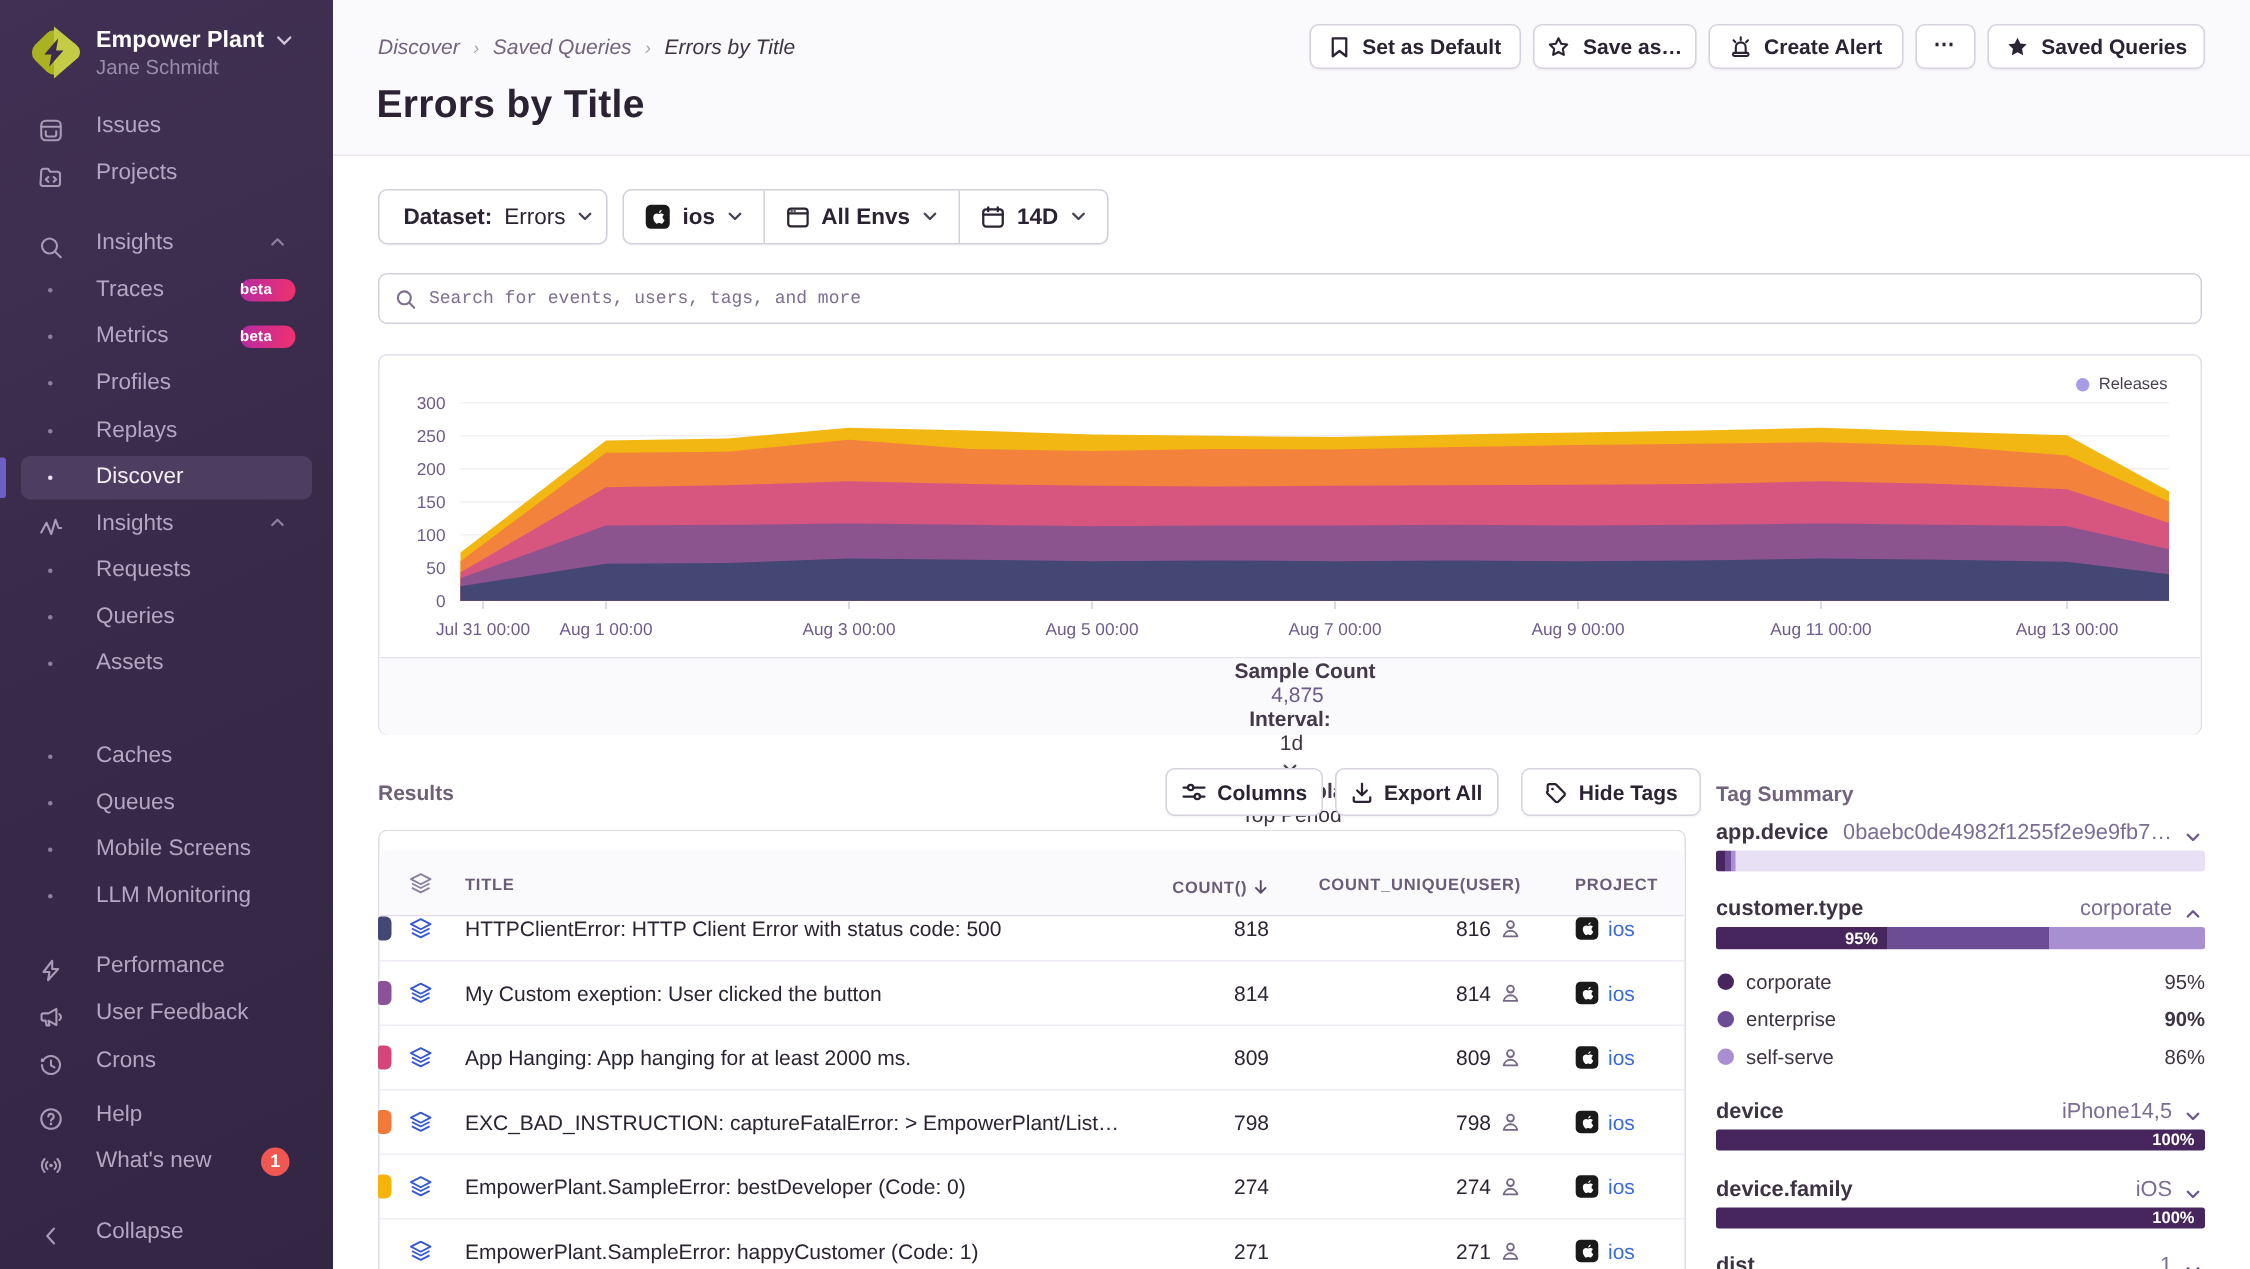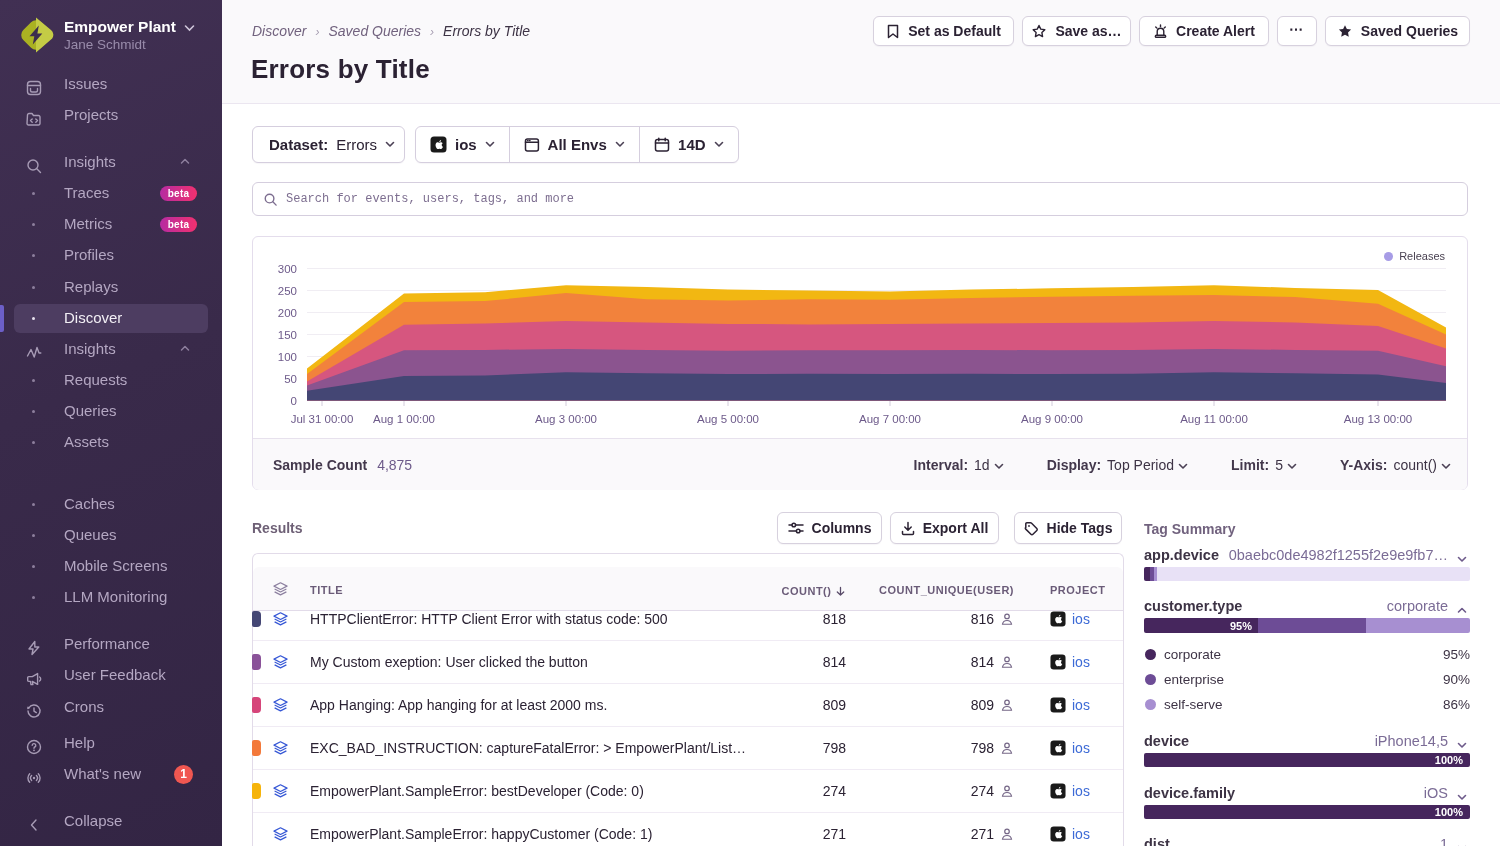--- a/index.html
+++ b/index.html
@@ -8,21 +8,21 @@
 
 .sb { position:absolute; left:0; top:0; width:222px; height:846px;
   background:linear-gradient(155deg,#413053 0%,#392a4a 45%,#332544 100%); }
 .sb .row { position:absolute; left:0; width:222px; height:30px; line-height:30px; color:#b4a7c2; font-size:15px; }
 .sb .row .lbl { position:absolute; left:64px; top:0; white-space:nowrap; }
 .sb .row .ic { position:absolute; left:26px; top:7px; width:16px; height:16px; }
 .sb .row .dot { position:absolute; left:32px; top:14px; width:3px; height:3px; border-radius:50%; background:#8d7f9d; }
 .sb .row .chev { position:absolute; left:180px; top:11px; width:10px; height:10px; line-height:0; }
 .beta { position:absolute; left:160px; top:8px; width:37px; height:15px; border-radius:8px;
   background:linear-gradient(95deg,#b52ba2 0%,#f1316e 100%); color:#fff; font-size:10px; font-weight:700;
-  text-align:center; line-height:15px; letter-spacing:.2px; }
+  line-height:15px; letter-spacing:.2px; }
 .sel-bg { position:absolute; left:14px; top:304px; width:194px; height:29px; border-radius:6px; background:#4d3d61; }
 .sel-accent { position:absolute; left:0; top:305px; width:4px; height:27px; border-radius:0 2px 2px 0; background:#6c5fc7; }
 .badge1 { position:absolute; left:174px; top:765px; width:19px; height:19px; border-radius:50%; background:#f05751;
   color:#fff; font-size:12px; font-weight:700; text-align:center; line-height:19px; }
 
 .hd { position:absolute; left:222px; top:0; width:1278px; height:104px; background:#faf9fb; border-bottom:1px solid #ebe6f0; }
 .crumbs { position:absolute; left:252px; top:23px; font-size:14px; color:#71627e;font-style:italic; }
 .crumbs .sep { color:#a59cb0; margin:0 9px; font-size:12px; }
 .crumbs .cur { color:#3d3345; }
 .h1 { position:absolute; left:251px; top:54px; font-size:26px; font-weight:700; color:#2b2233; letter-spacing:.2px; }
@@ -33,21 +33,21 @@
 .fgrp { position:absolute; top:126px; height:37px; background:#fff; border:1px solid #d5cede; border-radius:6px;
   box-shadow:0 1px 1px rgba(45,0,85,.04); display:flex; align-items:center; font-size:15px; color:#2b2233; }
 .fseg { display:flex; align-items:center; height:100%; padding:0 14px; gap:8px; white-space:nowrap; justify-content:center; }
 .fdiv { width:1px; height:100%; background:#d5cede; }
 .b { font-weight:700; }
 .sbar { position:absolute; left:252px; top:182px; width:1216px; height:34px; background:#fff; border:1px solid #d5cede;
   border-radius:6px; display:flex; align-items:center; padding:0 10px; gap:8px; }
 .sbar .ph { font-family:"Liberation Mono",monospace; font-size:12px; color:#7d6e90; letter-spacing:0; }
 .chart-card { position:absolute; left:252px; top:236px; width:1216px; height:254px; border:1px solid #e4ddec; border-radius:6px; background:#fff; }
 .cfoot { position:absolute; left:0; top:201px; width:1214px; height:52px; background:#faf9fb; border-top:1px solid #e7e1ed;
-  border-radius:0 0 6px 6px; display:flex; align-items:center; font-size:14px; color:#3d3345; }
+  border-radius:0 0 6px 6px; display:flex; align-items:center; font-size:14px; color:#3d3345;flex-direction:column; }
 .cfoot .k { font-weight:700; color:#43384c; }
 .legend { position:absolute; right:22px; top:13px; font-size:11px; color:#494151; display:flex; align-items:center; gap:6px; }
 .legend .ldot { width:9px; height:9px; border-radius:50%; background:#a79ce6; }
 
 .results-lbl { position:absolute; left:252px; top:520px; font-size:14px; font-weight:600; color:#6e6076; }
 .rbtn { position:absolute; top:512px; height:32px; background:#fff; border:1px solid #d7d1de; border-radius:6px;
   box-shadow:0 1px 1px rgba(45,0,85,.04); font-size:14px; font-weight:600; color:#2b2233;
   display:flex; align-items:center; justify-content:center; gap:8px; }
 .tbl { position:absolute; left:252px; top:553px; width:872px; height:293px; border:1px solid #e2dbe9; border-radius:6px 6px 0 0; border-bottom:none; background:#fff; overflow:visible; }
 .thead { position:absolute; left:0; top:13px; width:870px; height:44px; background:#faf9fb; border-bottom:1px solid #e2dbe9;
@@ -351,21 +351,21 @@
 <div class="results-lbl">Results</div>
 <div class="rbtn" style="left:777px;width:105px"><svg width="16" height="14" viewBox="0 0 16 14">
       <path d="M1 4 h3 M7.6 4 h7.4 M1 10 h7.4 M12 10 h3" stroke="#2b2233" stroke-width="1.5" stroke-linecap="round"></path>
       <circle cx="5.8" cy="4" r="1.8" stroke="#2b2233" stroke-width="1.5" fill="none" stroke-linecap="round" stroke-linejoin="round"></circle>
       <circle cx="10.2" cy="10" r="1.8" stroke="#2b2233" stroke-width="1.5" fill="none" stroke-linecap="round" stroke-linejoin="round"></circle>
     </svg>Columns</div>
 <div class="rbtn" style="left:890px;width:109px"><svg width="14" height="15" viewBox="0 0 14 15">
       <path d="M7 1.5 v7.5 M3.8 6 L7 9.2 L10.2 6" stroke="#2b2233" stroke-width="1.5" fill="none" stroke-linecap="round" stroke-linejoin="round"></path>
       <path d="M1.5 10.5 v2 a1 1 0 0 0 1 1 h9 a1 1 0 0 0 1-1 v-2" stroke="#2b2233" stroke-width="1.5" fill="none" stroke-linecap="round" stroke-linejoin="round"></path>
     </svg>Export All</div>
-<div class="rbtn" style="left:1014px;width:108px"><svg width="15" height="15" viewBox="0 0 15 15">
+<div class="rbtn" style="left:1014px;width:120px"><svg width="15" height="15" viewBox="0 0 15 15">
       <path d="M1.8 6.5 V2.8 a1 1 0 0 1 1-1 h3.7 a1.6 1.6 0 0 1 1.1.45 l5.2 5.2 a1.4 1.4 0 0 1 0 2 l-3.85 3.85 a1.4 1.4 0 0 1-2 0 l-5.2-5.2 a1.6 1.6 0 0 1-.45-1.1 Z" stroke="#2b2233" stroke-width="1.5" fill="none" stroke-linecap="round" stroke-linejoin="round"></path>
       <circle cx="5" cy="5" r=".9" fill="#2b2233"></circle>
     </svg>Hide Tags</div>
 <div class="tbl">
 <div class="thead">
  <span style="position:absolute;left:20px;top:15px;"><svg width="15" height="14" viewBox="0 0 16 15">
           <path d="M8 .8 L15 4.4 8 8 1 4.4 Z" fill="none" stroke="#8d81a0" stroke-width="1.3" stroke-linejoin="round"></path>
           <path d="M1.7 7.5 L8 10.7 14.3 7.5" fill="none" stroke="#8d81a0" stroke-width="1.3" stroke-linejoin="round"></path>
           <path d="M1.7 10.6 L8 13.8 14.3 10.6" fill="none" stroke="#8d81a0" stroke-width="1.3" stroke-linejoin="round"></path>
         </svg></span>
@@ -522,21 +522,21 @@
  <span class="pct" style="position:absolute;left:86px;top:2px;">95%</span>
     </div>
 <div style="position:absolute;left:0;top:134px;width:326px;font-size:13.5px;color:#3d3345;">
  <span style="position:absolute;left:1px;top:2px;width:11px;height:11px;border-radius:50%;background:#46265d;"></span>
  <span style="position:absolute;left:20px;">corporate</span>
  <span style="position:absolute;right:0;">95%</span>
     </div>
 <div style="position:absolute;left:0;top:159px;width:326px;font-size:13.5px;color:#3d3345;">
  <span style="position:absolute;left:1px;top:2px;width:11px;height:11px;border-radius:50%;background:#6d4c96;"></span>
  <span style="position:absolute;left:20px;">enterprise</span>
- <span style="position:absolute;right:0;">90%</span>
+ <span style="position:absolute;right:0;font-weight:bold;">90%</span>
     </div>
 <div style="position:absolute;left:0;top:184px;width:326px;font-size:13.5px;color:#3d3345;">
  <span style="position:absolute;left:1px;top:2px;width:11px;height:11px;border-radius:50%;background:#a78fd1;"></span>
  <span style="position:absolute;left:20px;">self-serve</span>
  <span style="position:absolute;right:0;">86%</span>
     </div>
 <div style="position:absolute;left:0;top:220px;width:326px;font-size:14.5px;">
  <span style="font-weight:700;color:#3d3345;">device</span>
  <span style="position:absolute;right:22px;color:#7b6c96;">iPhone14,5</span>
  <span style="position:absolute;right:3px;top:3px;"><svg width="10" height="7" viewBox="0 0 10 7">

